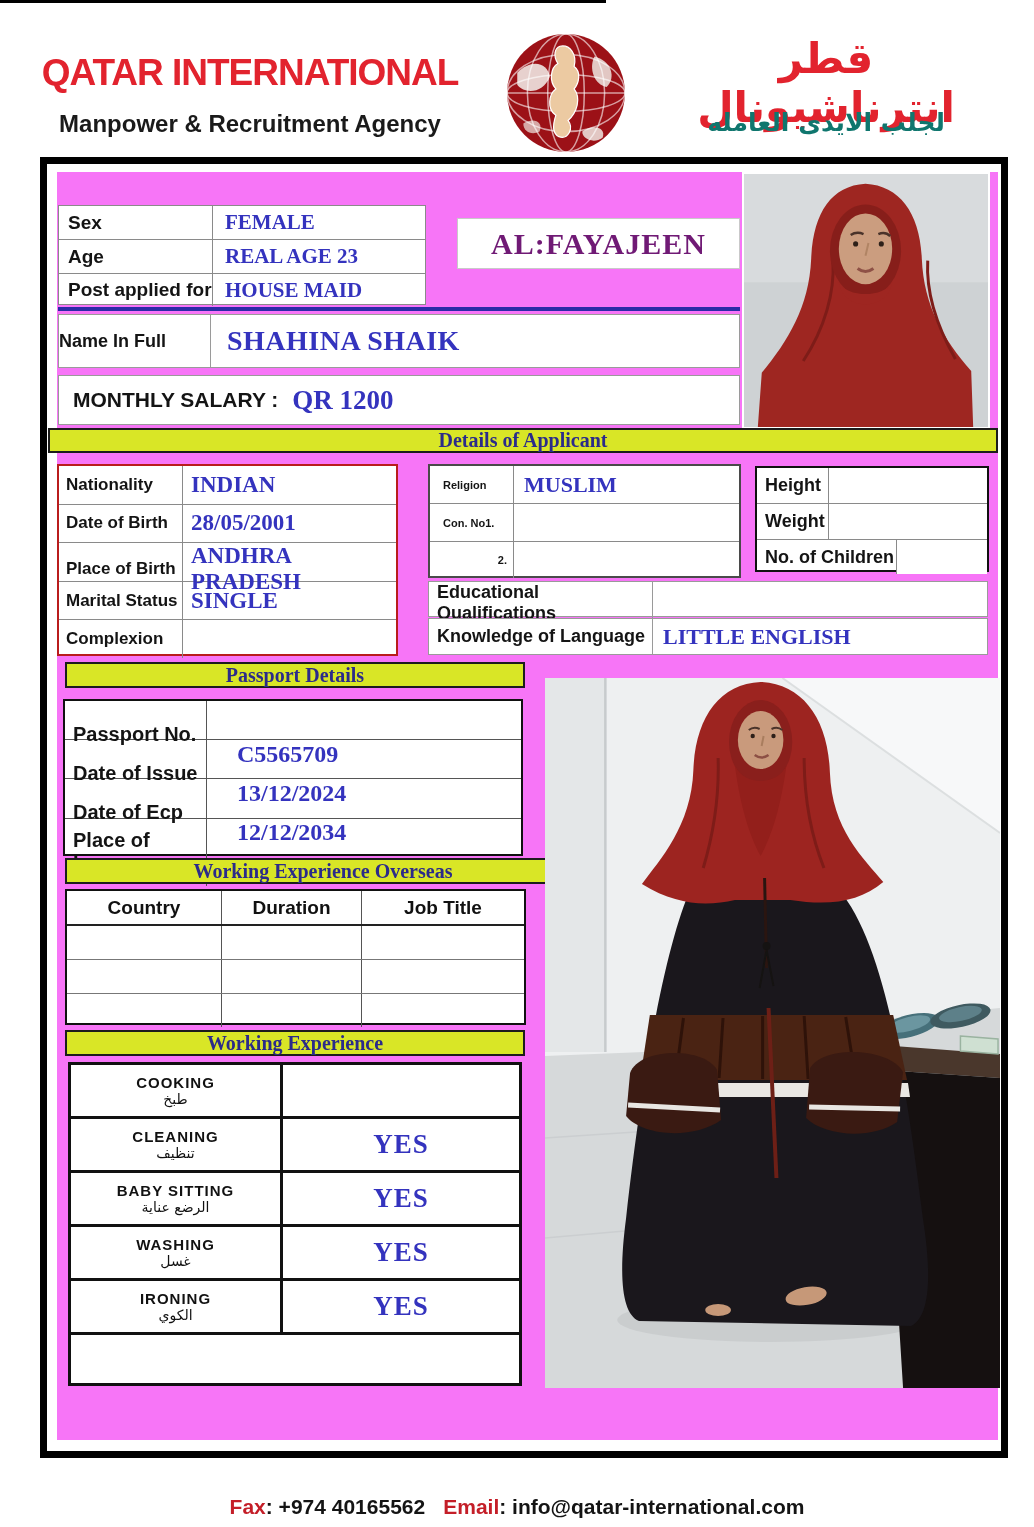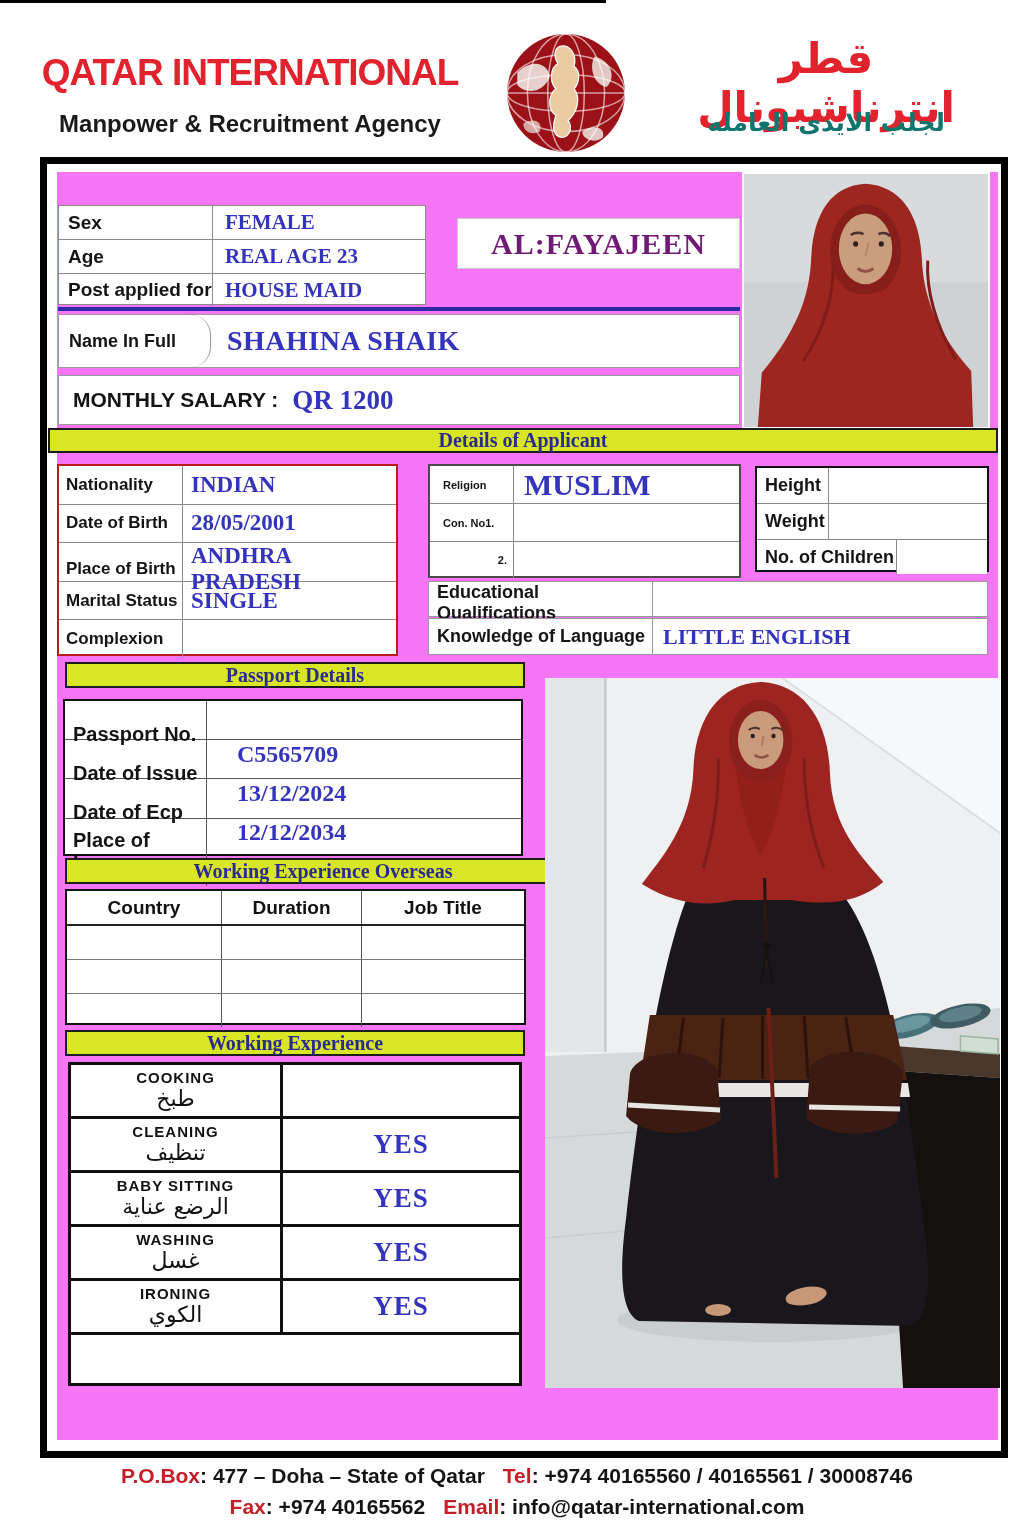--- a/index.html
+++ b/index.html
@@ -35,21 +35,21 @@
   .top-table .val{font-size:21px;padding-left:12px;display:flex;align-items:center;}
 
   .ref-box{left:457px;top:218px;width:283px;height:51px;background:#fff;border:1px solid #c9c9c9;
            display:flex;align-items:center;justify-content:center;
            font-family:"Liberation Serif",serif;font-weight:700;font-size:30px;color:#701a75;letter-spacing:1px;}
 
   .blue-line{left:58px;top:307px;width:682px;height:4px;background:#2B2BA6;}
 
   .name-row{left:58px;top:314px;width:682px;height:54px;background:#fff;border:1px solid #9a9a9a;
             display:grid;grid-template-columns:152px 1fr;}
-  .name-row .lbl{font-size:18px;padding-left:10px;display:flex;align-items:center;border-right:1px solid #9a9a9a;border-radius:20px;}
+  .name-row .lbl{font-size:18px;display:flex;align-items:center;border-right:1px solid #9a9a9a;}
   .name-row .val{font-size:28px;padding-left:16px;display:flex;align-items:center;letter-spacing:.5px;}
 
   .salary-row{left:58px;top:375px;width:682px;height:50px;background:#fff;border:1px solid #9a9a9a;
               display:flex;align-items:center;padding-left:14px;gap:14px;}
   .salary-row .lbl{font-size:21px;}
   .salary-row .val{font-size:27px;}
 
   
   .bar{background:#D9E626;border:2px solid #1c1c1c;display:flex;align-items:center;justify-content:center;
        font-family:"Liberation Serif",serif;font-weight:700;font-size:20px;color:#2B2B8A;}
@@ -63,21 +63,21 @@
   .d-left .row{display:grid;grid-template-columns:124px 1fr;height:37.6px;border-bottom:1px solid #8a8a8a;}
   .d-left .row:last-child{border-bottom:none;}
   .d-left .lbl{font-size:17px;padding-left:7px;display:flex;align-items:center;border-right:1px solid #8a8a8a;}
   .d-left .val{font-size:23px;padding-left:8px;display:flex;align-items:center;}
 
   .d-mid{left:428px;top:464px;width:313px;height:114px;border:2px solid #4a4a4a;background:#fff;}
   .d-mid .row{display:grid;grid-template-columns:84px 1fr;height:37px;border-bottom:1px solid #8a8a8a;}
   .d-mid .row:last-child{border-bottom:none;height:36px;}
   .d-mid .lbl{font-size:11px;padding-left:13px;display:flex;align-items:center;border-right:1px solid #8a8a8a;}
   .d-mid .row.num .lbl{justify-content:flex-end;padding-right:6px;}
-  .d-mid .val{font-size:30px;padding-left:10px;display:flex;align-items:center;}
+  .d-mid .val{font-size:22px;padding-left:10px;display:flex;align-items:center;}
 
   .d-right{left:755px;top:466px;width:234px;height:106px;border:2px solid #111;background:#fff;}
   .d-right .row{display:grid;height:35px;border-bottom:1px solid #8a8a8a;}
   .d-right .row:last-child{border-bottom:none;height:34px;}
   .d-right .r1{grid-template-columns:72px 1fr;}
   .d-right .r3{grid-template-columns:140px 1fr;}
   .d-right .lbl{font-size:18px;padding-left:8px;display:flex;align-items:center;border-right:1px solid #8a8a8a;}
 
   .edu-row{left:428px;top:581px;width:560px;height:36px;background:#fff;border:1px solid #9a9a9a;
            display:grid;grid-template-columns:224px 1fr;}
@@ -101,21 +101,21 @@
   .ovs-table .drow{display:grid;grid-template-columns:155px 140px 1fr;height:33px;border-bottom:1px solid #777;}
   .ovs-table .drow:last-child{border-bottom:none;height:33px;}
   .ovs-table .cell{border-right:1px solid #555;}
 
   
   .skill-table{left:68px;top:1062px;width:454px;height:324px;border:3px solid #111;background:#fff;}
   .skill-table .row{display:grid;grid-template-columns:212px 1fr;height:51px;border-bottom:3px solid #111;}
   .skill-table .row:last-child{border-bottom:none;}
   .skill-table .left{border-right:3px solid #111;display:flex;flex-direction:column;align-items:center;justify-content:center;line-height:1.15;}
   .skill-table .en{font-size:15px;font-weight:700;letter-spacing:1px;}
-  .skill-table .ar{font-size:22px;direction:rtl;font-family:"DejaVu Sans",sans-serif;}
+  .skill-table .ar{font-size:14px;direction:rtl;font-family:"DejaVu Sans",sans-serif;}
   .skill-table .yes{display:flex;align-items:center;justify-content:center;font-size:27px;letter-spacing:1px;}
 
   
   .portrait{left:742px;top:172px;width:248px;height:257px;background:#fff;padding:2px;}
   .fullbody{left:545px;top:678px;width:455px;height:710px;}
   .portrait svg,.fullbody svg,.logo-wrap svg{display:block;width:100%;height:100%;}
 
   
   .foot{left:0;width:1034px;text-align:center;font-weight:700;font-size:21px;color:#141414;white-space:nowrap;}
   .foot1{top:1464px;}
@@ -408,20 +408,17 @@
       <path d="M222,200 L224,290" stroke="#2a1510" stroke-width="3" fill="none"></path>
       <circle cx="224" cy="268" r="4" fill="#151312"></circle>
       <path d="M224,272 L217,310 M224,272 L231,308" stroke="#151312" stroke-width="2" fill="none"></path>
       <path d="M226,330 L234,500" stroke="#6d1f16" stroke-width="4" fill="none"></path>
 
       <ellipse cx="264" cy="618" rx="21" ry="9" fill="#c69878" transform="rotate(-10 264 618)"></ellipse>
       <ellipse cx="175" cy="632" rx="13" ry="6" fill="#c69878"></ellipse>
     </svg>
   </div>
 
-  <div class="abs foot foot1">
-    <span class="red">P.O.Box</span><span>: 477 – Doha – State of Qatar</span><span class="gap"></span><span class="red">Tel</span><span>: +974 40165560 / 40165561 / 30008746</span>
-  </div>
   <div class="abs foot foot2">
     <span class="red">Fax</span><span>: +974 40165562</span><span class="gap"></span><span class="red">Email</span><span>: info@qatar-international.com</span>
   </div>
 
 </div>
 
 </body></html>

